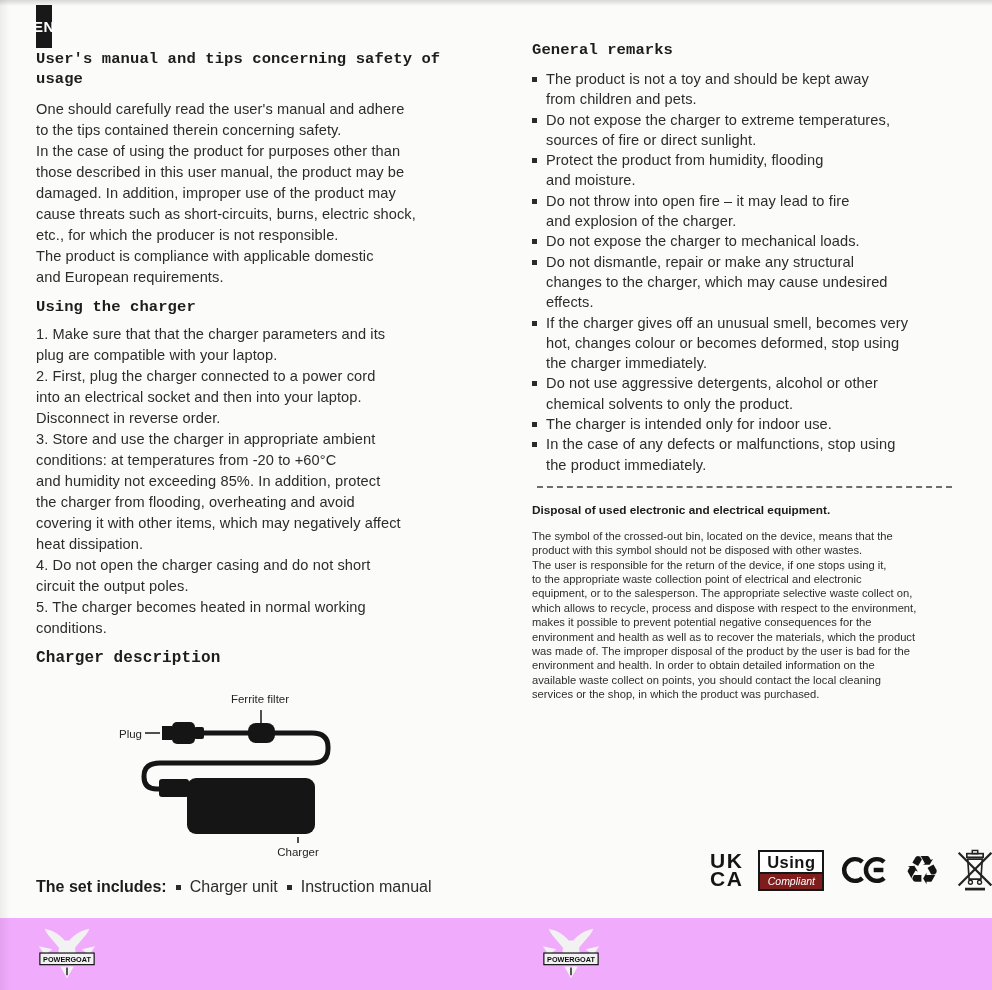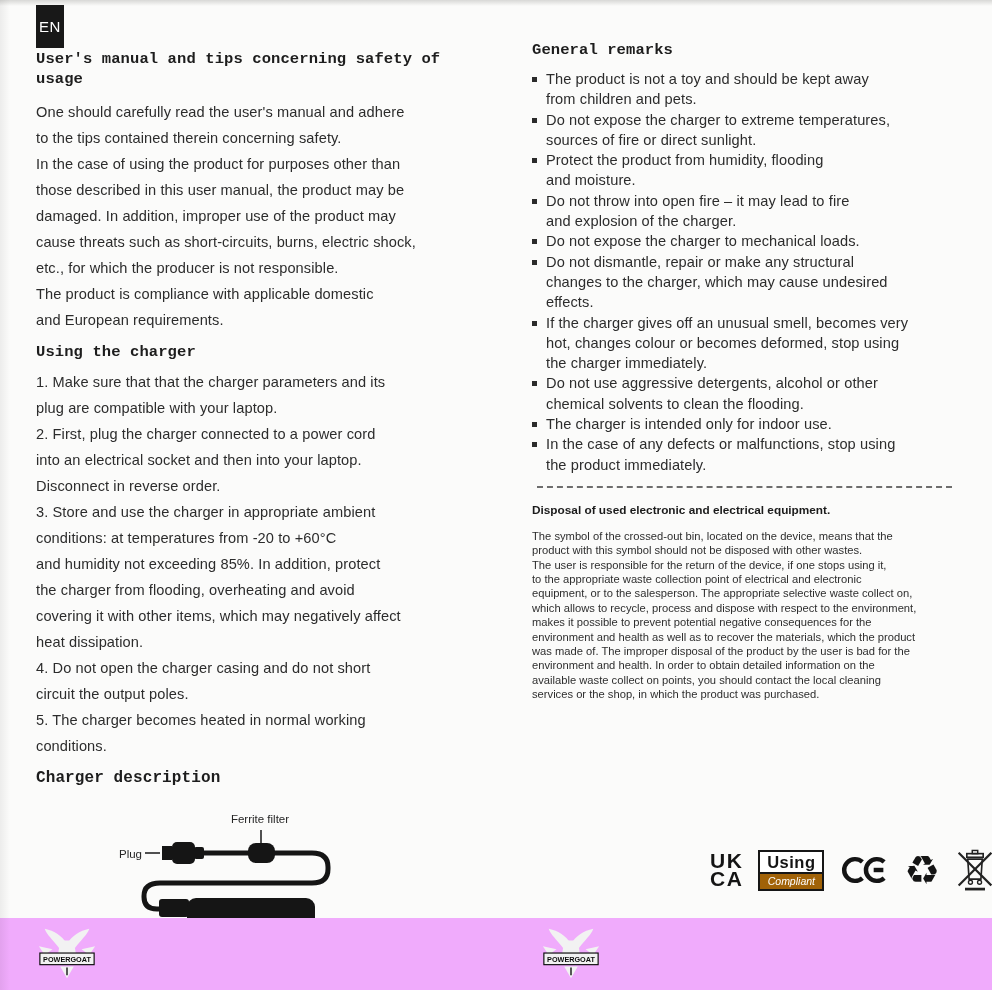--- a/index.html
+++ b/index.html
@@ -14,32 +14,32 @@
   .page::before{ 
     content:"";position:absolute;left:0;top:0;right:0;height:6px;
     background:linear-gradient(#d8d8d6,rgba(216,216,214,0));pointer-events:none;
   }
   .page::after{ 
     content:"";position:absolute;left:0;top:0;bottom:0;width:10px;
     background:linear-gradient(90deg,rgba(0,0,0,.06),rgba(0,0,0,0));pointer-events:none;
   }
 
   .en-badge{
-    position:absolute;left:36px;top:5px;width:28px;height:43px;
+    position:absolute;left:36px;top:5px;width:16px;height:43px;
     background:#181818;color:#fff;display:flex;align-items:center;justify-content:center;
-    font-weight:normal;font-size:15px;letter-spacing:.5px;
+    font-weight:bold;font-size:15px;letter-spacing:.5px;
   }
 
   .col-left{position:absolute;left:36px;top:49px;width:437px;}
   .col-right{position:absolute;left:532px;top:40px;width:425px;}
 
   h1,h2{margin:0;font-size:15.5px;line-height:20px;color:#1d1d1d;font-weight:bold;letter-spacing:.1px;font-family:Liberation Mono, monospace;}
   .h-desc{font-size:16px;line-height:21px;margin-top:9px;}
   .body-text{
-    margin:0;font-size:14.6px;line-height:26px;white-space:pre-line;
+    margin:0;font-size:14.6px;line-height:21px;white-space:pre-line;
     color:#2c2c2c;letter-spacing:.1px;
   }
   .intro{margin-top:10px;}
   .h-using{margin-top:9px;}
   .steps{margin-top:7px;}
 
   .diagram{display:block;margin-top:12px;}
   .diagram text{font-family:"Liberation Sans","DejaVu Sans",sans-serif;font-size:11.5px;fill:#262626;}
 
   .set-line{margin-top:16px;font-size:16px;line-height:20px;display:flex;align-items:center;gap:9px;}
@@ -54,21 +54,21 @@
 
   .dashed-sep{margin-top:11px;border:0;border-top:2px dashed #555;width:415px;opacity:.85;}
 
   .h-disposal{margin-top:15px;font-size:11.8px;line-height:14px;color:#1b1b1b;font-weight:bold;}
   .disposal-text{margin-top:7px;font-size:11.2px;line-height:14.4px;white-space:pre-line;color:#2e2e2e;}
 
   .marks{position:absolute;left:710px;top:846px;height:48px;display:flex;align-items:center;gap:15px;}
   .ukca{font-weight:bold;font-size:21px;line-height:18px;color:#141414;letter-spacing:1.5px;text-align:center;}
   .rohs{border:2.5px solid #161616;width:62px;text-align:center;background:#fff;}
   .rohs-top{font-weight:bold;font-size:16.5px;line-height:20px;color:#141414;letter-spacing:.5px;border-bottom:2px solid #161616;}
-  .rohs-bottom{background:#a16207;color:#fff;font-size:10.5px;line-height:15px;font-style:italic;}
+  .rohs-bottom{background:#7f1d1d;color:#fff;font-size:10.5px;line-height:15px;font-style:italic;}
   .ce svg,.weee svg{display:block;}
   .recycle{font-family:"DejaVu Sans",sans-serif;font-size:40px;line-height:40px;color:#141414;}
 
   .footer-bar{position:absolute;left:0;top:918px;width:992px;height:72px;background:#f0abfc;}
   .goat{position:absolute;top:8px;width:62px;height:56px;}
   .goat-1{left:36px;}
   .goat-2{left:540px;}
   .goat text{font-family:"Liberation Sans","DejaVu Sans",sans-serif;font-size:7.5px;font-weight:bold;fill:#0c0c0c;}
 </style>
 </head>
@@ -184,21 +184,21 @@
         </li>
       <li>
           <span class="sq"></span>
           <span class="li-text">If the charger gives off an unusual smell, becomes very
 hot, changes colour or becomes deformed, stop using
 the charger immediately.</span>
         </li>
       <li>
           <span class="sq"></span>
           <span class="li-text">Do not use aggressive detergents, alcohol or other
-chemical solvents to clean the flooding.</span>
+chemical solvents to only the product.</span>
         </li>
       <li>
           <span class="sq"></span>
           <span class="li-text">The charger is intended only for indoor use.</span>
         </li>
       <li>
           <span class="sq"></span>
           <span class="li-text">In the case of any defects or malfunctions, stop using
 the product immediately.</span>
         </li>

